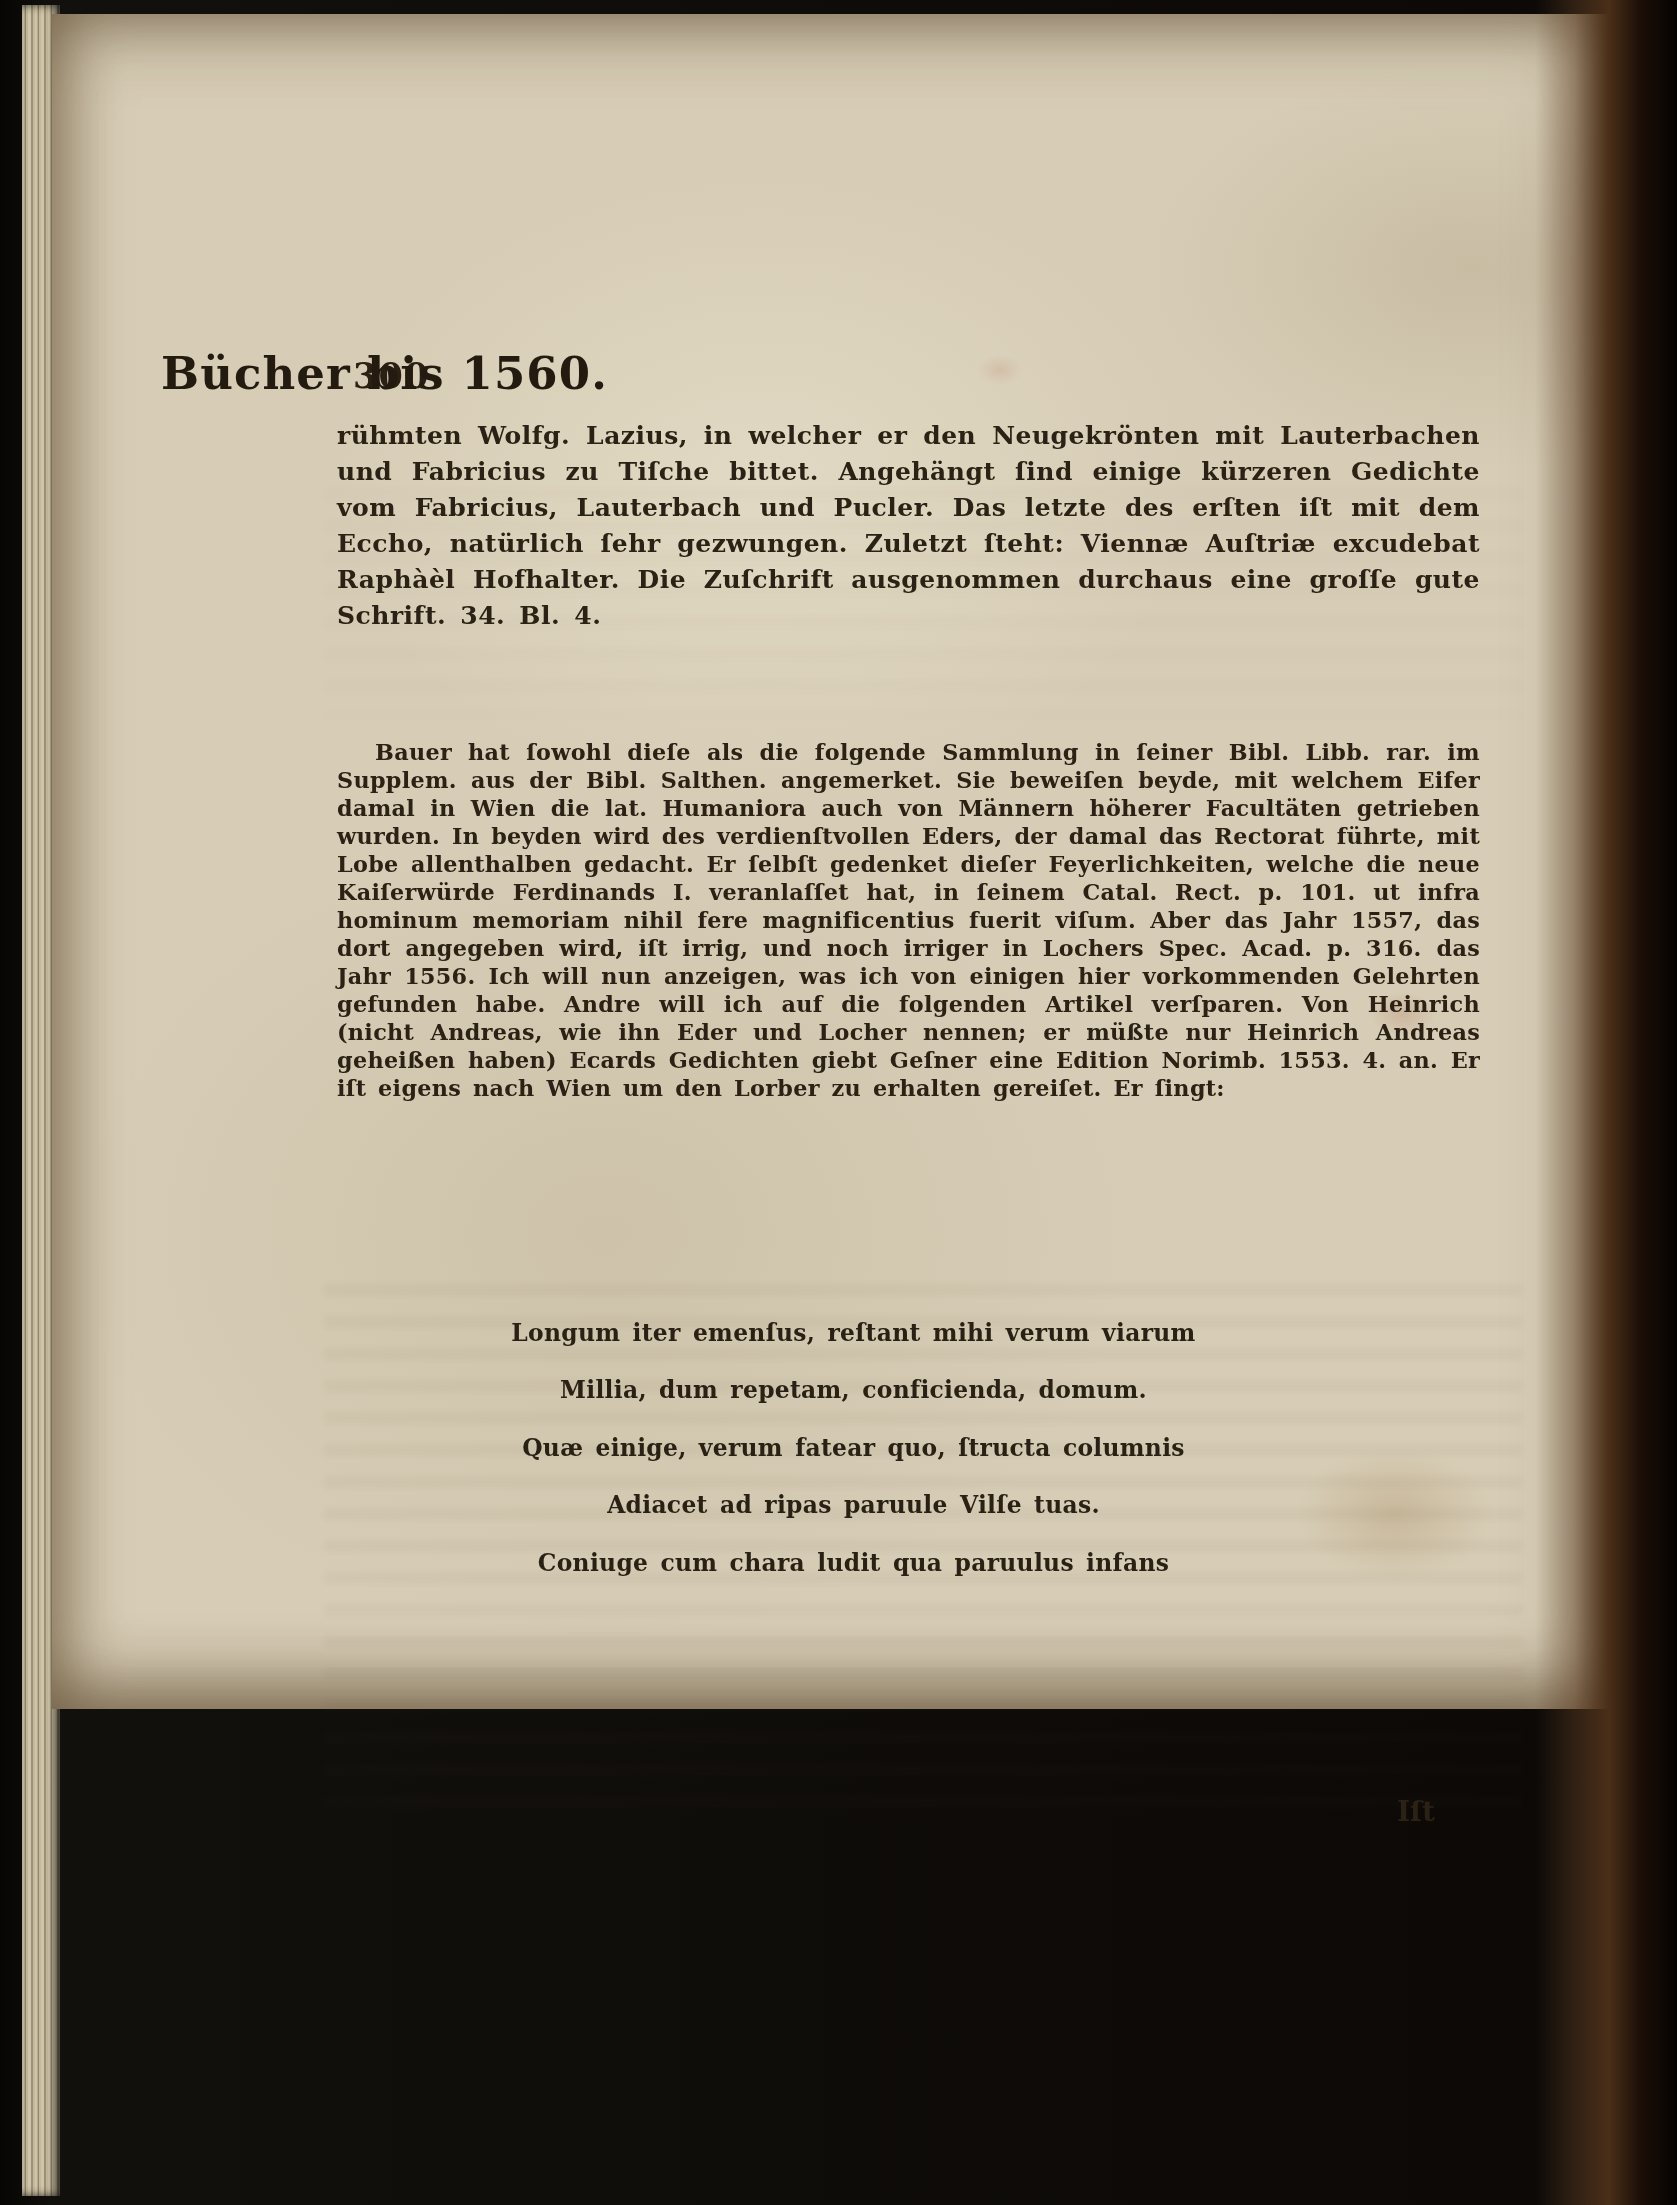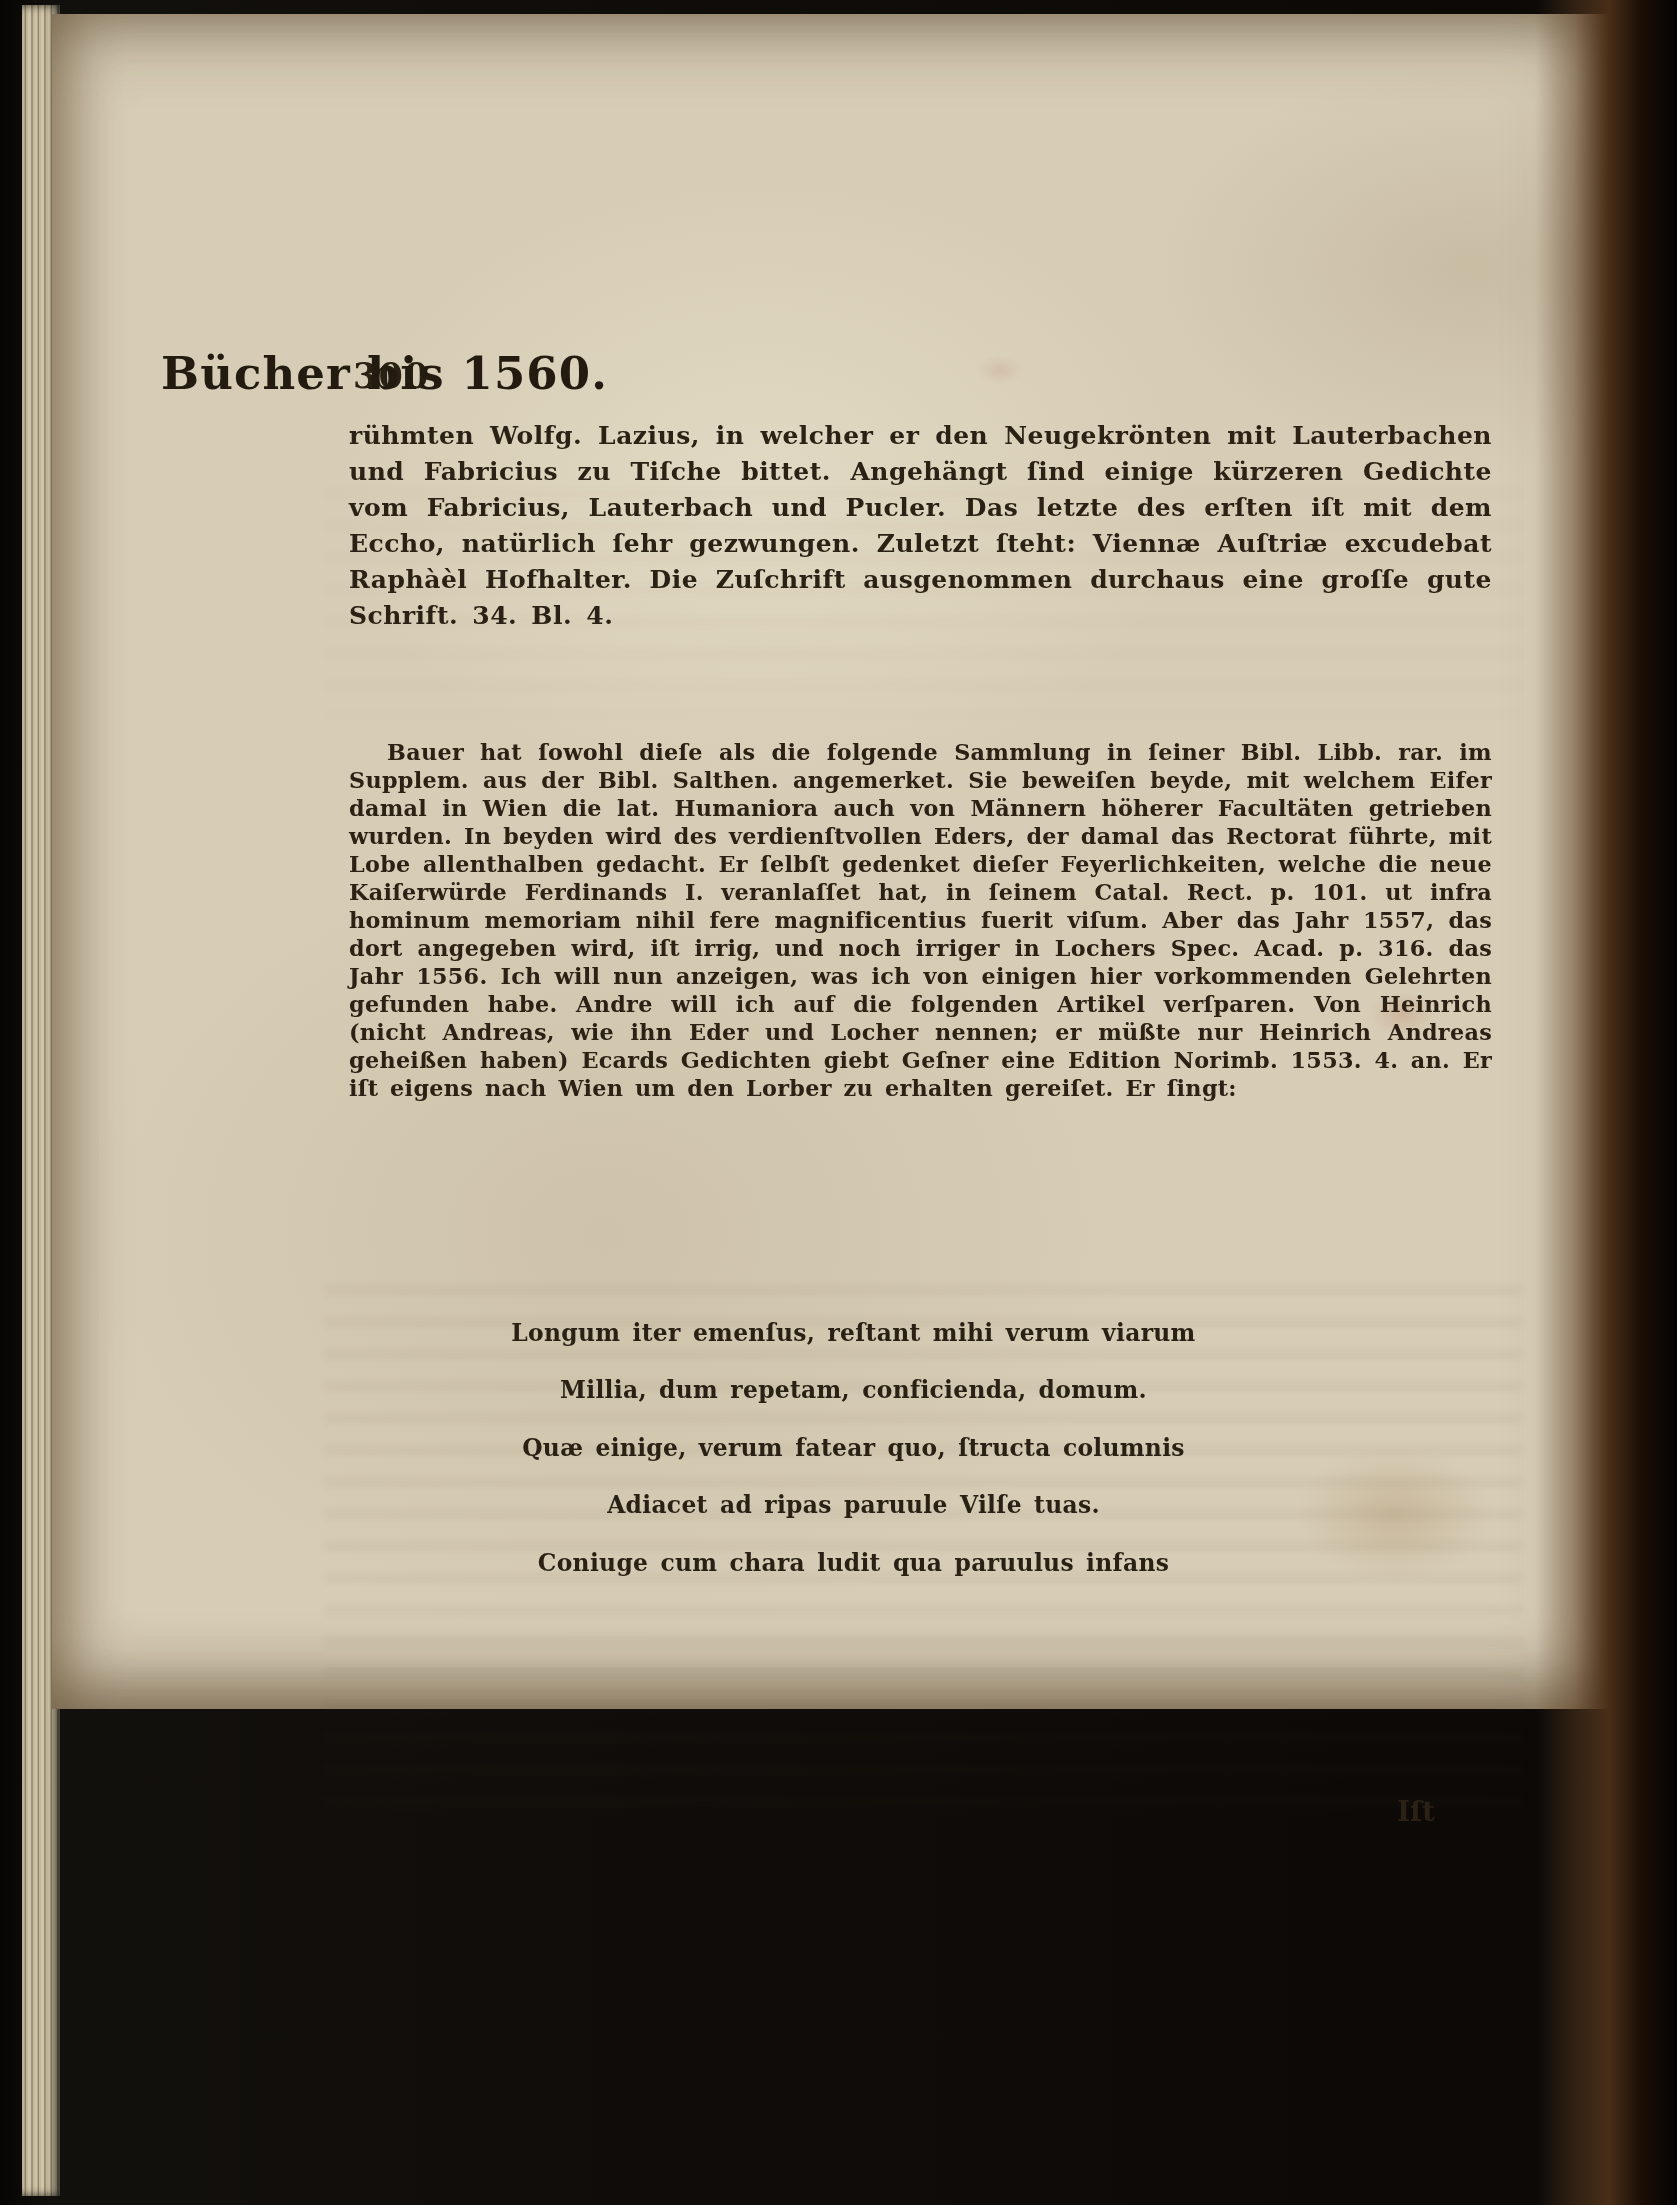--- a/index.html
+++ b/index.html
@@ -76,21 +76,21 @@
     position: absolute;
     left: 109px; right: 0; top: 0;
     text-align: left;
     font-size: 45px;
     font-weight: bold;
     letter-spacing: 1.1px;
     color: #241b10;
   }
   .para {
     position: absolute;
-    left: 297px;
+    left: 285px;
     width: 1143px;
     margin: 0;
     text-align: justify;
     font-weight: bold;
     color: #2b2114;
   }
   .para1 {
     top: 404px;
     font-size: 25px;
     line-height: 36px;

